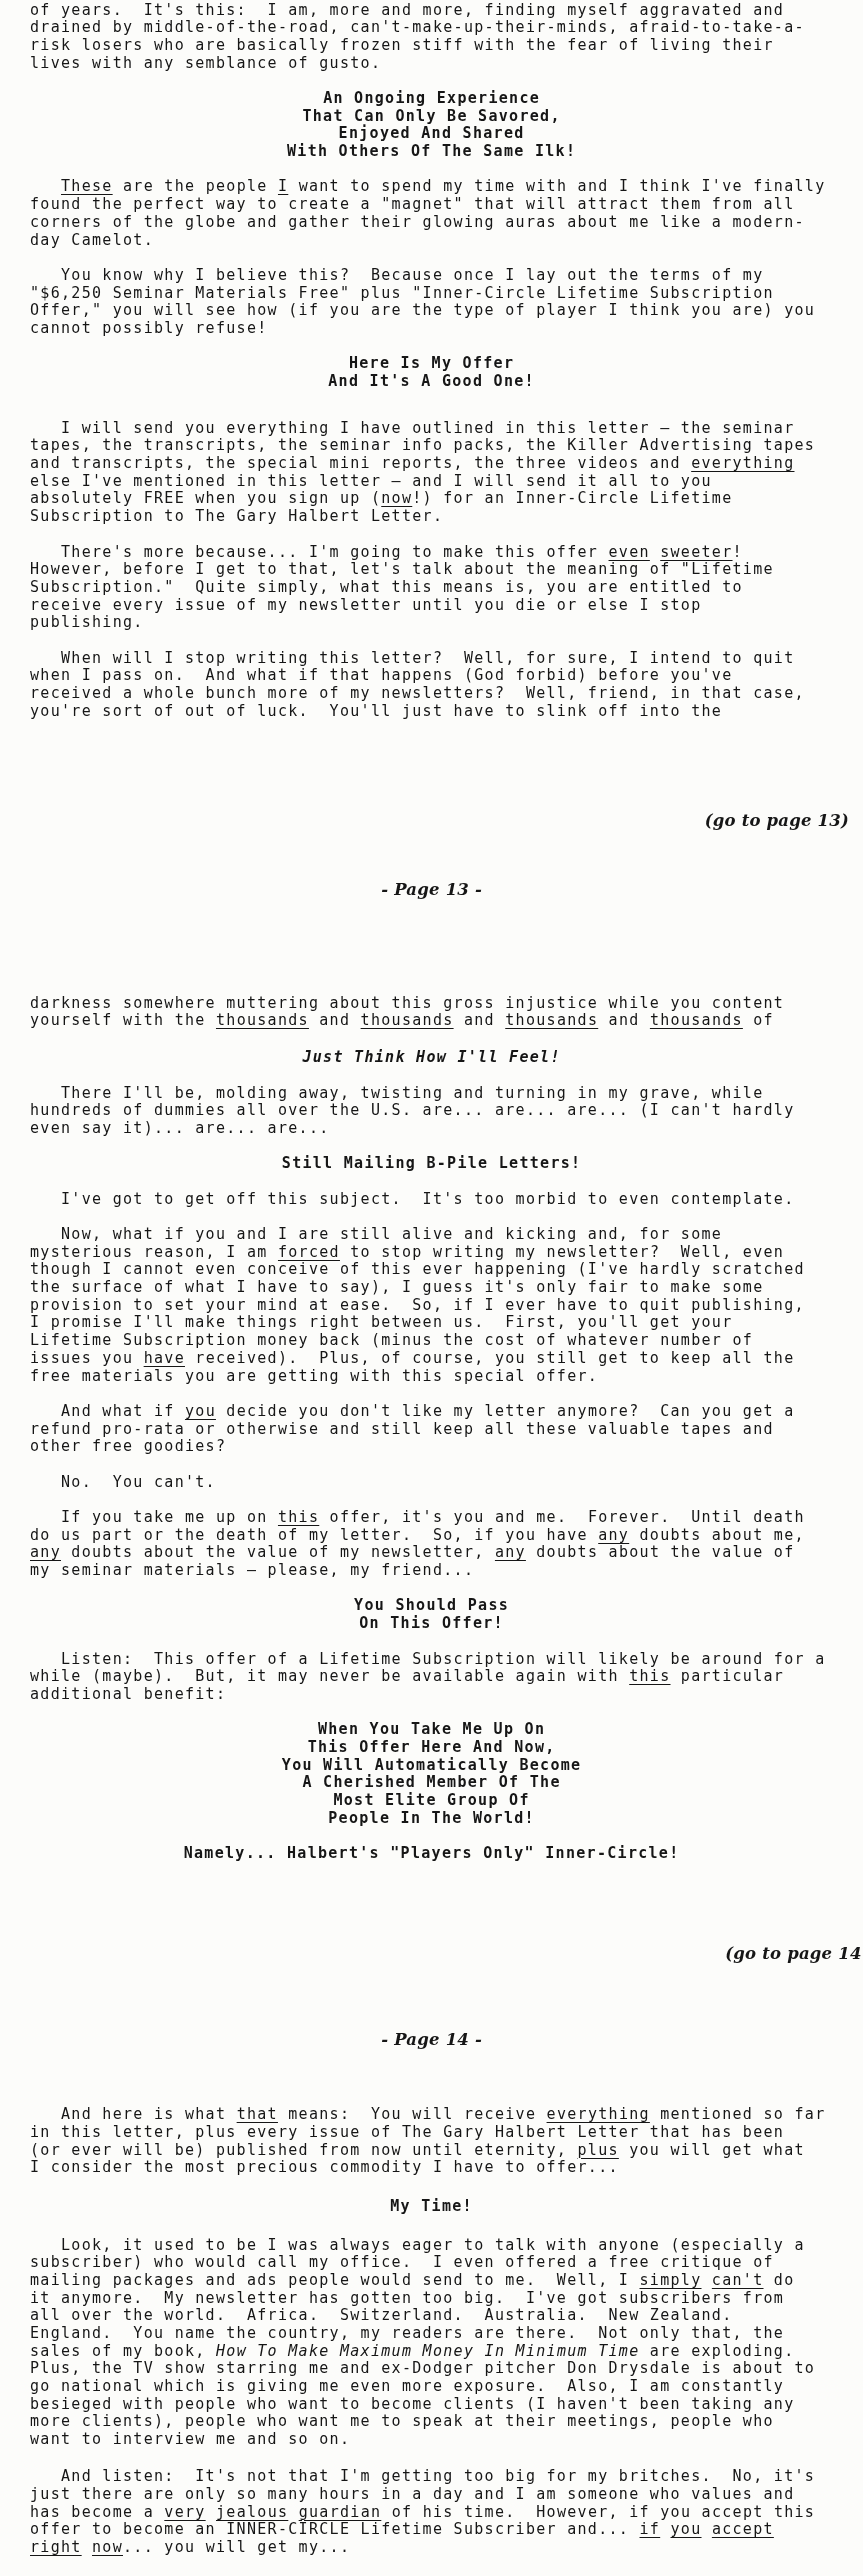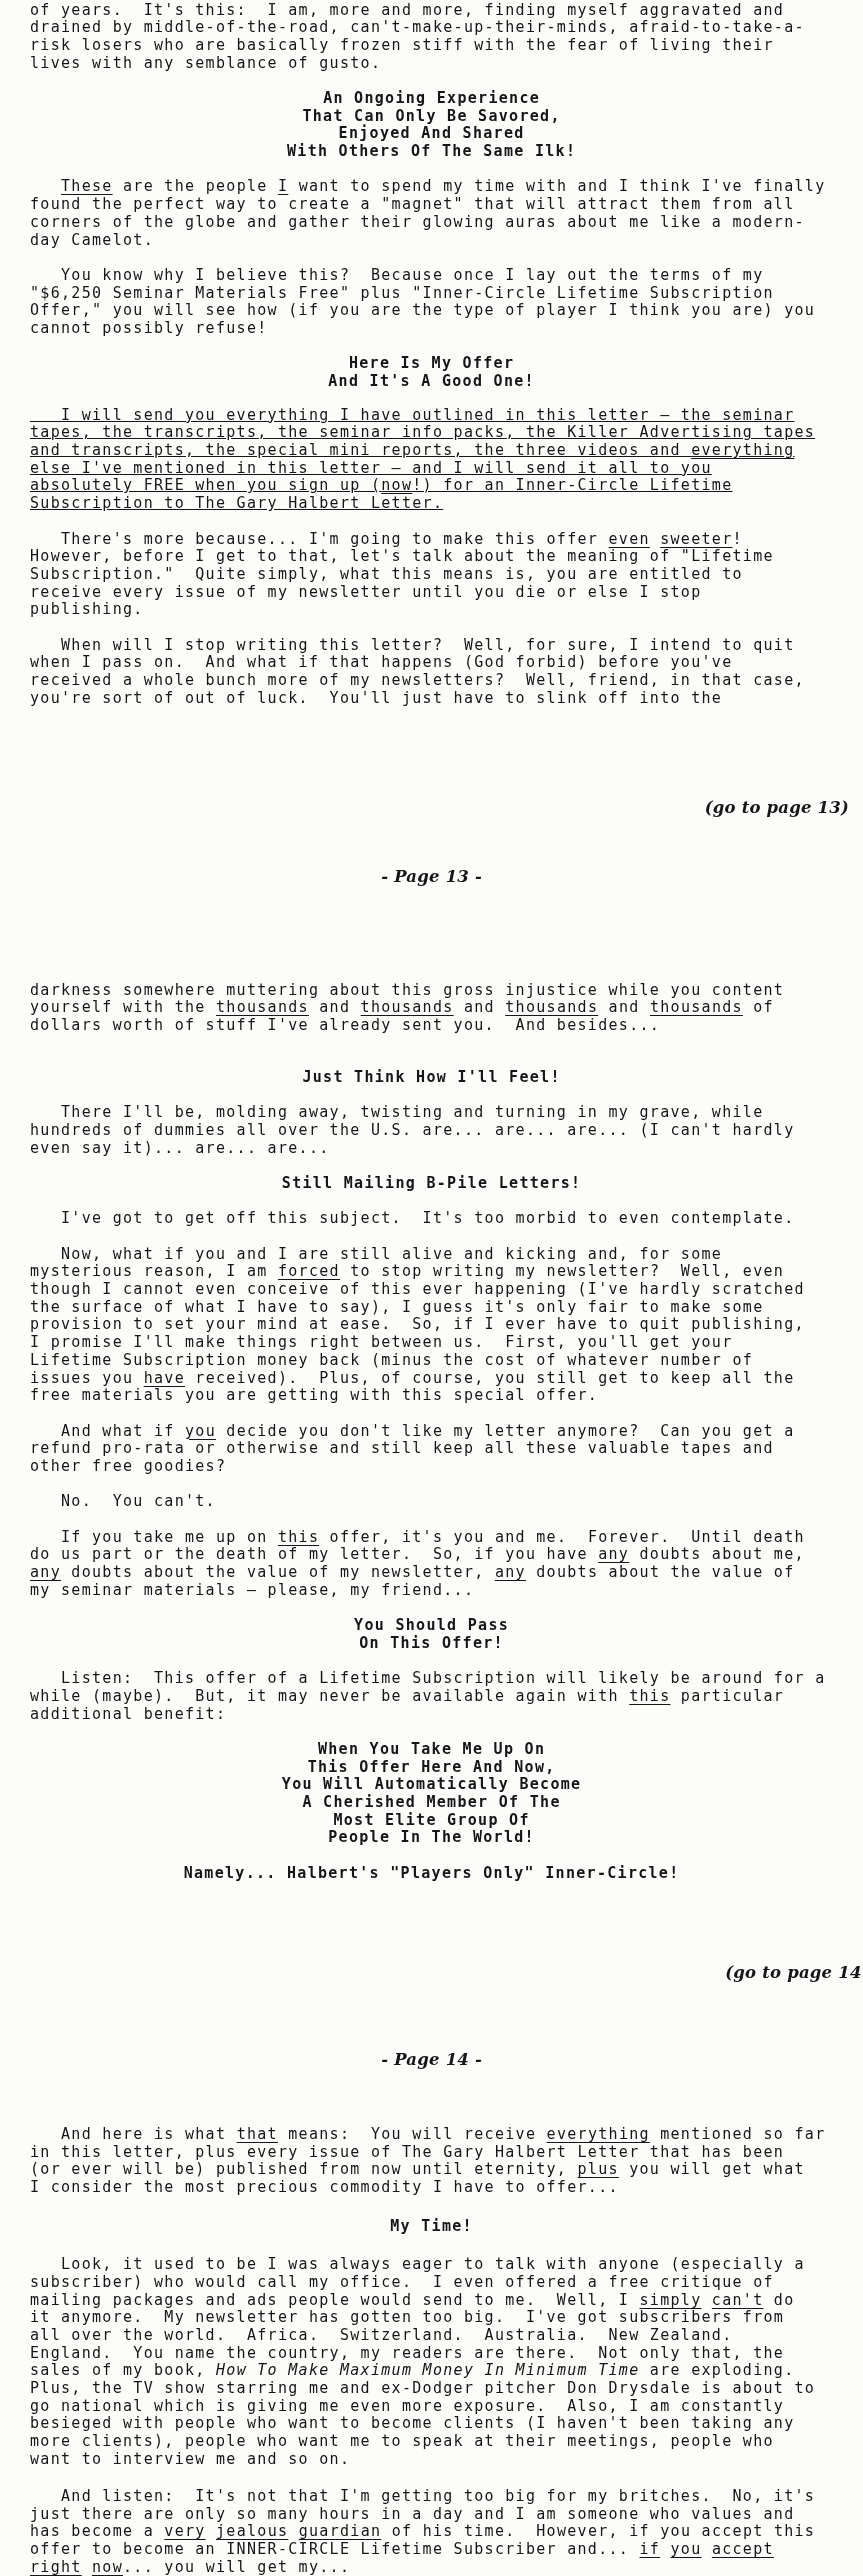--- a/index.html
+++ b/index.html
@@ -60,21 +60,21 @@
     <div class="block body" style="margin-top: 17.7px;">
       <div class="line">   You know why I believe this?  Because once I lay out the terms of my</div>
       <div class="line">"$6,250 Seminar Materials Free" plus "Inner-Circle Lifetime Subscription</div>
       <div class="line">Offer," you will see how (if you are the type of player I think you are) you</div>
       <div class="line">cannot possibly refuse!</div>
     </div>
     <div class="block heading" style="margin-top: 17.7px;">
       <div class="line">Here Is My Offer</div>
       <div class="line">And It's A Good One!</div>
     </div>
-    <div class="block body" style="margin-top: 16px; text-decoration: underline;">
+    <div class="block body" style="margin-top: 29px;">
       <div class="line">   I will send you everything I have outlined in this letter — the seminar</div>
       <div class="line">tapes, the transcripts, the seminar info packs, the Killer Advertising tapes</div>
       <div class="line">and transcripts, the special mini reports, the three videos and <u>everything</u></div>
       <div class="line">else I've mentioned in this letter — and I will send it all to you</div>
       <div class="line">absolutely FREE when you sign up (<u>now</u>!) for an Inner-Circle Lifetime</div>
       <div class="line">Subscription to The Gary Halbert Letter.</div>
     </div>
     <div class="block body" style="margin-top: 17.7px;">
       <div class="line">   There's more because... I'm going to make this offer <u>even</u> <u>sweeter</u>!</div>
       <div class="line">However, before I get to that, let's talk about the meaning of "Lifetime</div>
@@ -90,23 +90,22 @@
     </div>
     <div class="block note v1" style="margin-top: 92px;">
       <div class="line">(go to page 13)</div>
     </div>
     <div class="block pagenum" style="margin-top: 51px;">
       <div class="line">- Page 13 -</div>
     </div>
     <div class="block body" style="margin-top: 96px;">
       <div class="line">darkness somewhere muttering about this gross injustice while you content</div>
       <div class="line">yourself with the <u>thousands</u> and <u>thousands</u> and <u>thousands</u> and <u>thousands</u> of</div>
-      <div class="line">dollars worth of stuff I've already sent you.  And besides...</div>
     </div>
-    <div class="block heading" style="margin-top: 34px;">
+    <div class="block heading" style="margin-top: 19px; font-style: italic;">
       <div class="line">Just Think How I'll Feel!</div>
     </div>
     <div class="block body" style="margin-top: 17.7px;">
       <div class="line">   There I'll be, molding away, twisting and turning in my grave, while</div>
       <div class="line">hundreds of dummies all over the U.S. are... are... are... (I can't hardly</div>
       <div class="line">even say it)... are... are...</div>
     </div>
     <div class="block heading" style="margin-top: 17.7px;">
       <div class="line">Still Mailing B-Pile Letters!</div>
     </div>

